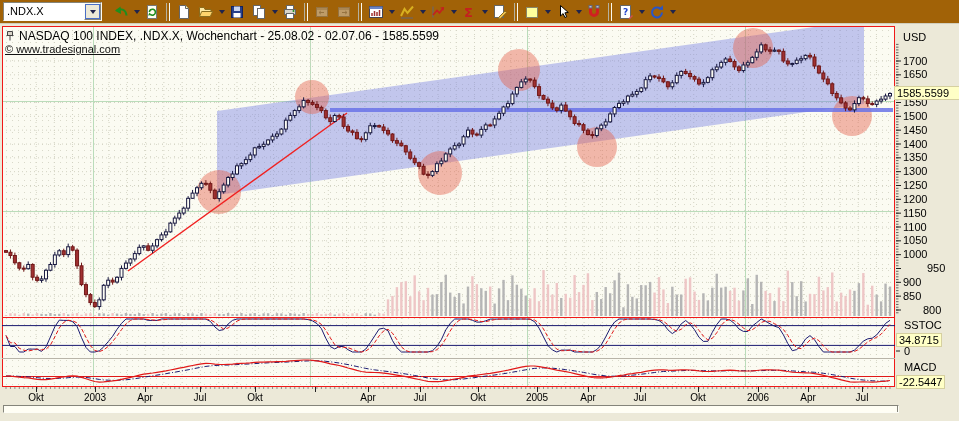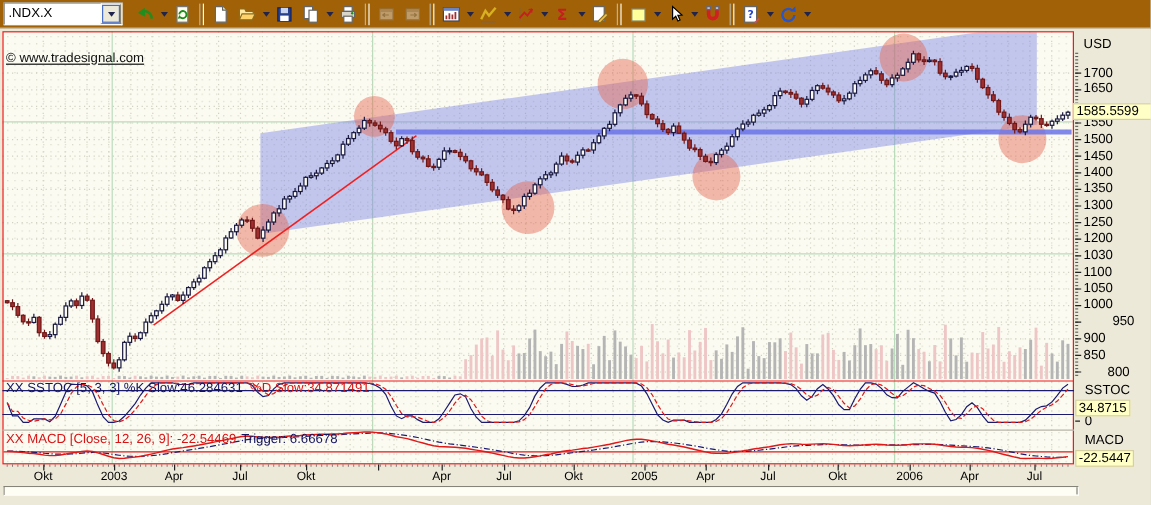--- a/index.html
+++ b/index.html
@@ -1277,52 +1277,53 @@
       <line x1="478.5" y1="387" x2="478.5" y2="392" stroke="#222"></line>
       <line x1="537.5" y1="387" x2="537.5" y2="392" stroke="#222"></line>
       <line x1="588.5" y1="387" x2="588.5" y2="392" stroke="#222"></line>
       <line x1="640.5" y1="387" x2="640.5" y2="392" stroke="#222"></line>
       <line x1="698.5" y1="387" x2="698.5" y2="392" stroke="#222"></line>
       <line x1="758.5" y1="387" x2="758.5" y2="392" stroke="#222"></line>
       <line x1="808.5" y1="387" x2="808.5" y2="392" stroke="#222"></line>
       <line x1="862.5" y1="387" x2="862.5" y2="392" stroke="#222"></line>
     </svg>
 
+  <div id="chart-title" class="ov">
+    <svg width="10" height="12">
+        <path d="M2.5 1.5 h5 v4 h-5 z" fill="#d8d4c8" stroke="#444"></path>
+        <path d="M1.5 5.5 h7 M5 5.5 v5" stroke="#444" fill="none"></path>
+      </svg>
+    <span>NASDAQ 100 INDEX, .NDX.X, Wochenchart - 25.08.02 - 02.07.06 - 1585.5599</span>
+  </div>
   <div id="copyright-line" class="ov">© www.tradesignal.com</div>
 
   <div id="usd-label" class="ov axis-name">USD</div>
   <div id="price-value-box" class="ov value-box">1585.5599</div>
 
-  <div id="sstoc-header" class="ov">
-    <span class="k">XX SSTOC [5, 3, 3] %K Slow:46.284631</span><span class="d">%D Slow:34.871491</span>
-  </div>
   <div class="ov axis-name" style="left:904px;top:319px;">SSTOC</div>
   <div id="sstoc-zero-label" class="ov">0</div>
   <div id="sstoc-value-box" class="ov value-box">34.8715</div>
 
-  <div id="macd-header" class="ov">
-    <span class="m">XX MACD [Close, 12, 26, 9]: -22.54469</span><span class="t">Trigger: 6.66678</span>
-  </div>
   <div class="ov axis-name" style="left:904px;top:361px;">MACD</div>
   <div id="macd-value-box" class="ov value-box">-22.5447</div>
 
   <div id="h-scrollbar">
     <div id="h-scroll-thumb"></div>
   </div>
 <div class="price-label" style="top: 54.5px;">1700</div>
     <div class="price-label" style="top: 68.3333px;">1650</div>
     <div class="price-label" style="top: 96px;">1550</div>
     <div class="price-label" style="top: 109.833px;">1500</div>
     <div class="price-label" style="top: 123.667px;">1450</div>
     <div class="price-label" style="top: 137.5px;">1400</div>
     <div class="price-label" style="top: 151.333px;">1350</div>
     <div class="price-label" style="top: 165.167px;">1300</div>
     <div class="price-label" style="top: 179px;">1250</div>
     <div class="price-label" style="top: 192.833px;">1200</div>
-    <div class="price-label" style="top: 206.667px;">1030</div>
+    <div class="price-label" style="top: 206.667px;">1150</div>
     <div class="price-label" style="top: 220.5px;">1100</div>
     <div class="price-label" style="top: 234.333px;">1050</div>
     <div class="price-label" style="top: 248.167px;">1000</div>
     <div class="price-label" style="top: 262px; margin-left: 24px;">950</div>
     <div class="price-label" style="top: 275.833px;">900</div>
     <div class="price-label" style="top: 289.667px;">850</div>
     <div class="price-label" style="top: 303.5px; padding-left: 20px;">800</div>
     <div class="time-label" style="left: 18px;">Okt</div>
     <div class="time-label" style="left: 77px;">2003</div>
     <div class="time-label" style="left: 127px;">Apr</div>

